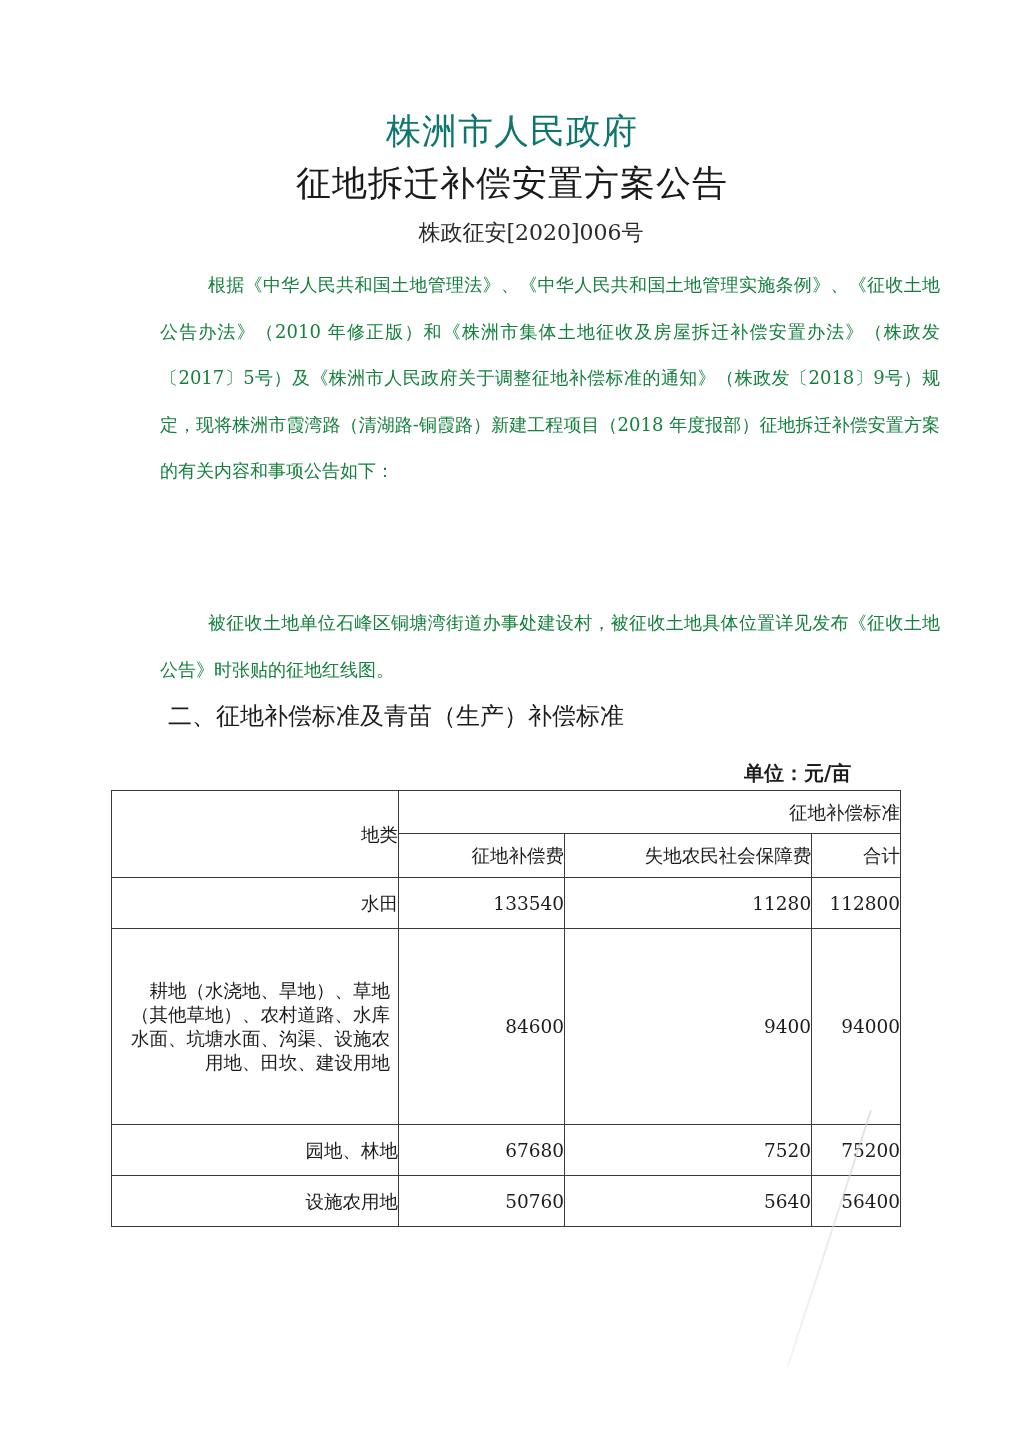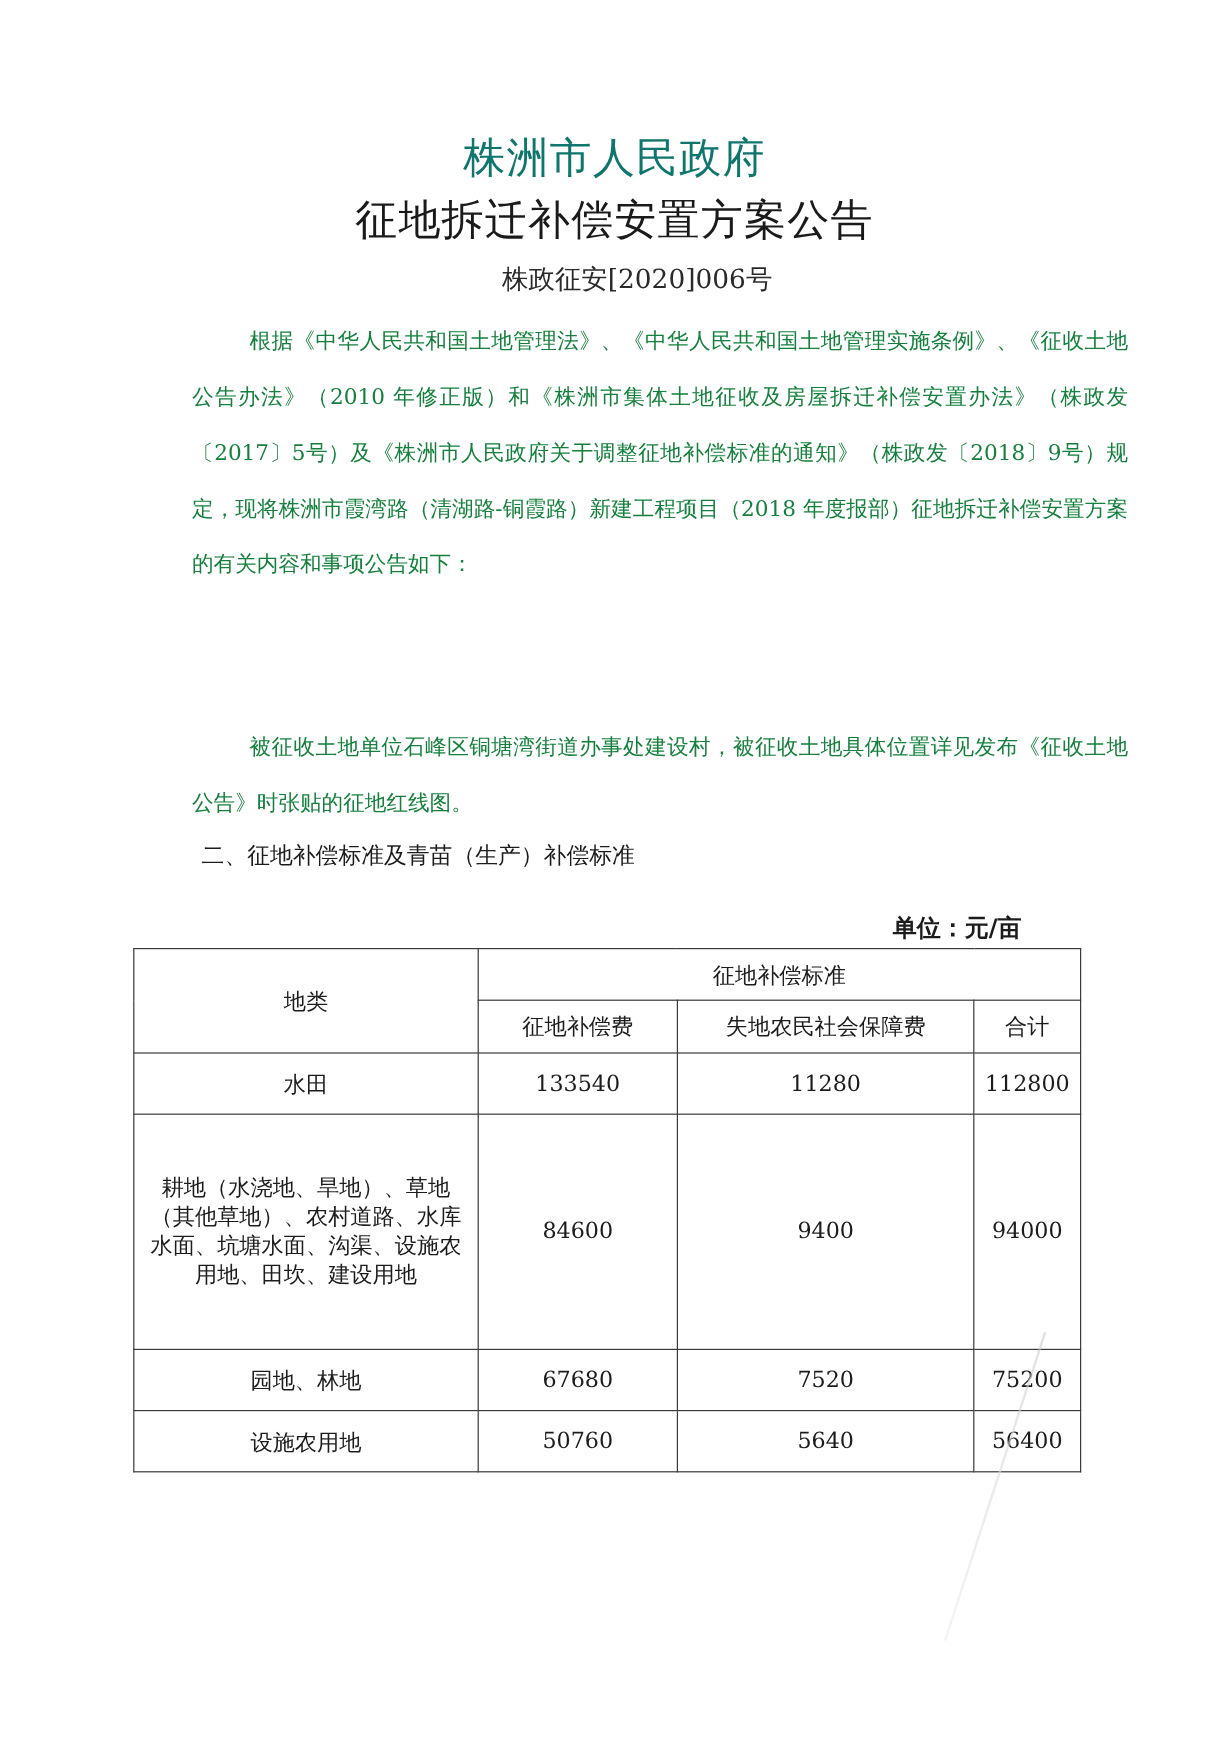--- a/index.html
+++ b/index.html
@@ -22,28 +22,28 @@
     font-size: 22px; color: #2a2a2a;
   }
   .para {
     position: absolute; left: 120px; width: 780px;
     font-size: 18px; line-height: 46.5px; color: #15803d;
     text-align: justify; text-indent: 48px; margin-left: 40px;
   }
   .p1 { top: 262px; }
   .h1 { position: absolute; left: 168px; top: 553px; font-size: 23px; font-family: "DejaVu Sans", sans-serif; }
   .p2 { top: 600px; }
-  .h2 { position: absolute; left: 168px; top: 700px; font-size: 19px; font-family: "DejaVu Sans", sans-serif; }
+  .h2 { position: absolute; left: 168px; top: 700px; font-size: 24px; font-family: "DejaVu Sans", sans-serif; }
   .unit { position: absolute; top: 760px; left: 744px; font-size: 20px; font-weight: bold; }
   table.comp {
     position: absolute; left: 111px; top: 790px; width: 790px;
     border-collapse: collapse; font-size: 18.5px;
   }
   table.comp td {
-    border: 1.6px solid #3a3a3a; text-align: center; vertical-align: middle; padding: 0;
+    border: 1.6px solid #3a3a3a; text-align: right; vertical-align: middle; padding: 0;
   }
   .col0 { width: 288px; }
   .col1 { width: 166px; }
   .col2 { width: 248px; }
   .col3 { width: 88px; }
   .r-head1 td { height: 42px; }
   .r-head2 td { height: 43px; }
   .r-data td { height: 50px; }
   .r-big td { height: 195px; }
   .cat-multi { line-height: 24px; padding: 0 8px !important; }

